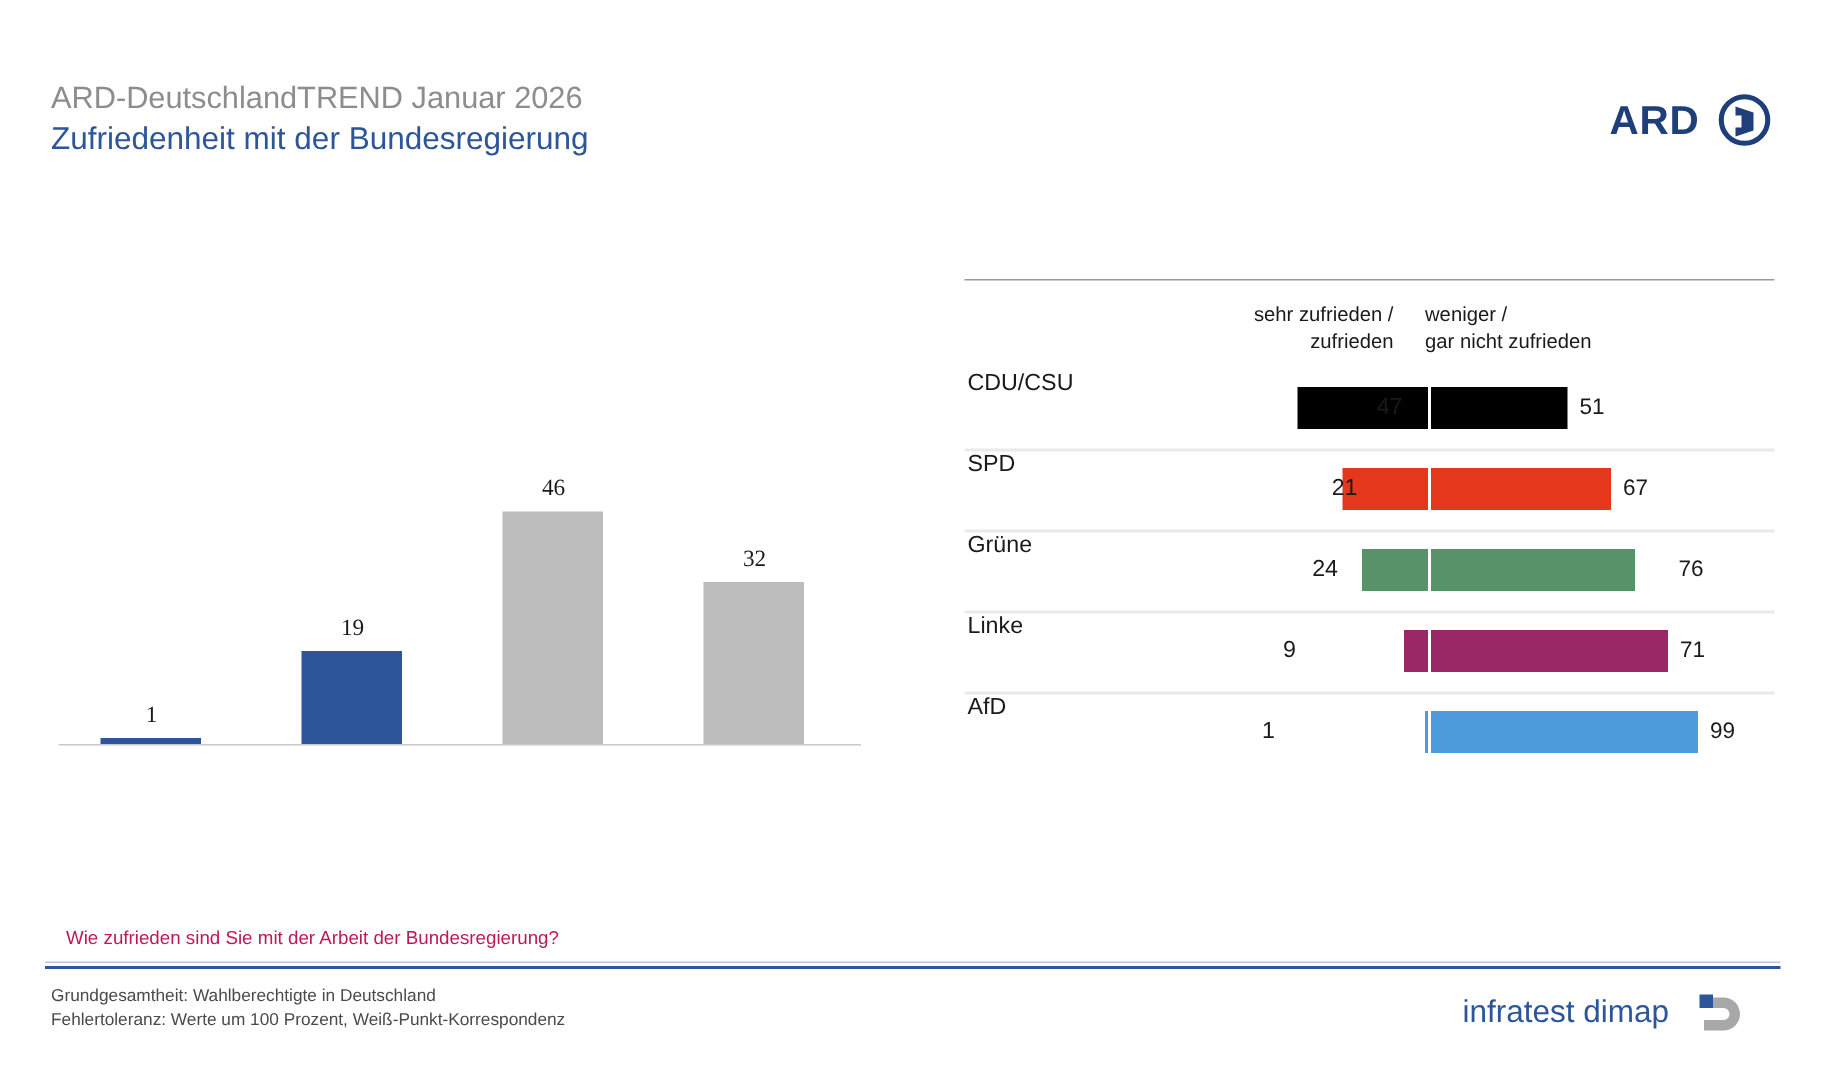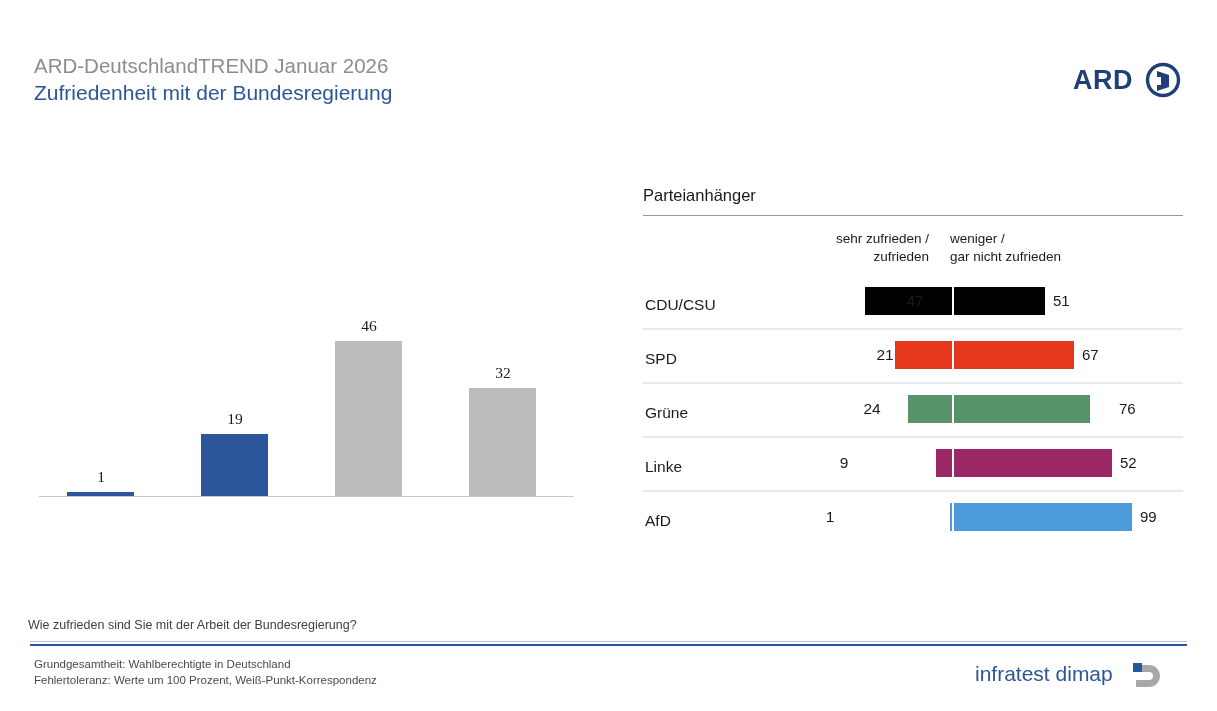--- a/index.html
+++ b/index.html
@@ -45,42 +45,42 @@
   #pt-colheads { position: relative; height: 58px; }
   .pt-colhead {
     position: absolute; top: 14px; font-size: 13.5px; color: #1a1a1a; line-height: 18px;
   }
   #pt-colhead-left { left: 100px; width: 186px; text-align: right; }
   #pt-colhead-right { left: 307px; width: 230px; text-align: left; }
 
   .pt-row { position: relative; height: 54px; }
   .pt-sep { position: absolute; left: 0; top: 0; width: 100%; height: 2px; background: #eaeaea; }
   .pt-party {
-    position: absolute; left: 2px; top: 22px; font-size: 15.5px; color: #1a1a1a; text-align: center;
+    position: absolute; left: 2px; top: 2px; font-size: 15.5px; color: #1a1a1a; text-align: center;
   }
   .pt-barzone { position: absolute; left: 0; top: 13px; height: 28px; width: 100%; }
   .pt-bar-l {
     position: absolute; top: 0; height: 28px; right: 230px;
   }
   .pt-bar-r {
     position: absolute; top: 0; height: 28px; left: 310px;
   }
   .pt-divider {
     position: absolute; left: 309px; top: 0; width: 2px; height: 28px; background: #ffffff; z-index: 3;
   }
   .pt-num-l {
-    position: absolute; top: 5px; font-size: 15.5px; color: #1a1a1a; text-align: center;
+    position: absolute; top: 5px; font-size: 15.5px; color: #1a1a1a; text-align: right;
   }
   .pt-num-r {
     position: absolute; top: 5px; font-size: 15px; color: #1a1a1a; text-align: left;
   }
 
   
   #question-text {
-    position: absolute; left: 28px; top: 618px; font-size: 12.5px; color: #404040;
+    position: absolute; left: 44px; top: 618px; font-size: 12.5px; color: #be185d;
   }
   #footer-rule-top {
     position: absolute; left: 30px; top: 641px; width: 1157px; height: 1px; background: #b9c4d8;
   }
   #footer-rule-bot {
     position: absolute; left: 30px; top: 644px; width: 1157px; height: 2px; background: #2c5699;
   }
   #footnotes {
     position: absolute; left: 34px; top: 656px; font-size: 11.5px; color: #4a4a4a; line-height: 16px;
   }
@@ -134,21 +134,20 @@
     <div class="bc-col" style="left:402px;">
       <div class="bc-bar-wrap">
         <div class="bc-bar" style="height:108px;background:#bcbcbc;"></div>
         <div class="bc-value" style="bottom:114px;">32</div>
       </div>
 
     </div>
   </div>
 
   <div id="party-table">
-    <div id="pt-caption">Parteianhänger</div>
     <div id="pt-rule"></div>
 
     <div id="pt-colheads">
       <div class="pt-colhead" id="pt-colhead-left">
         <div>sehr zufrieden /</div>
         <div>zufrieden</div>
       </div>
       <div class="pt-colhead" id="pt-colhead-right">
         <div>weniger /</div>
         <div>gar nicht zufrieden</div>
@@ -191,21 +190,21 @@
     </div>
 
     <div class="pt-row">
       <div class="pt-sep"></div>
       <div class="pt-party">Linke</div>
       <div class="pt-barzone">
         <div class="pt-bar-l" style="width:17px;background:#9a2866;"></div>
         <div class="pt-bar-r" style="width:159px;background:#9a2866;"></div>
         <div class="pt-divider"></div>
         <div class="pt-num-l" style="right:319px;width:40px;">9</div>
-        <div class="pt-num-r" style="left:477px;width:40px;">52</div>
+        <div class="pt-num-r" style="left:477px;width:40px;">71</div>
       </div>
     </div>
 
     <div class="pt-row">
       <div class="pt-sep"></div>
       <div class="pt-party">AfD</div>
       <div class="pt-barzone">
         <div class="pt-bar-l" style="width:3px;background:#4d9bdd;"></div>
         <div class="pt-bar-r" style="width:179px;background:#4d9bdd;"></div>
         <div class="pt-divider"></div>

